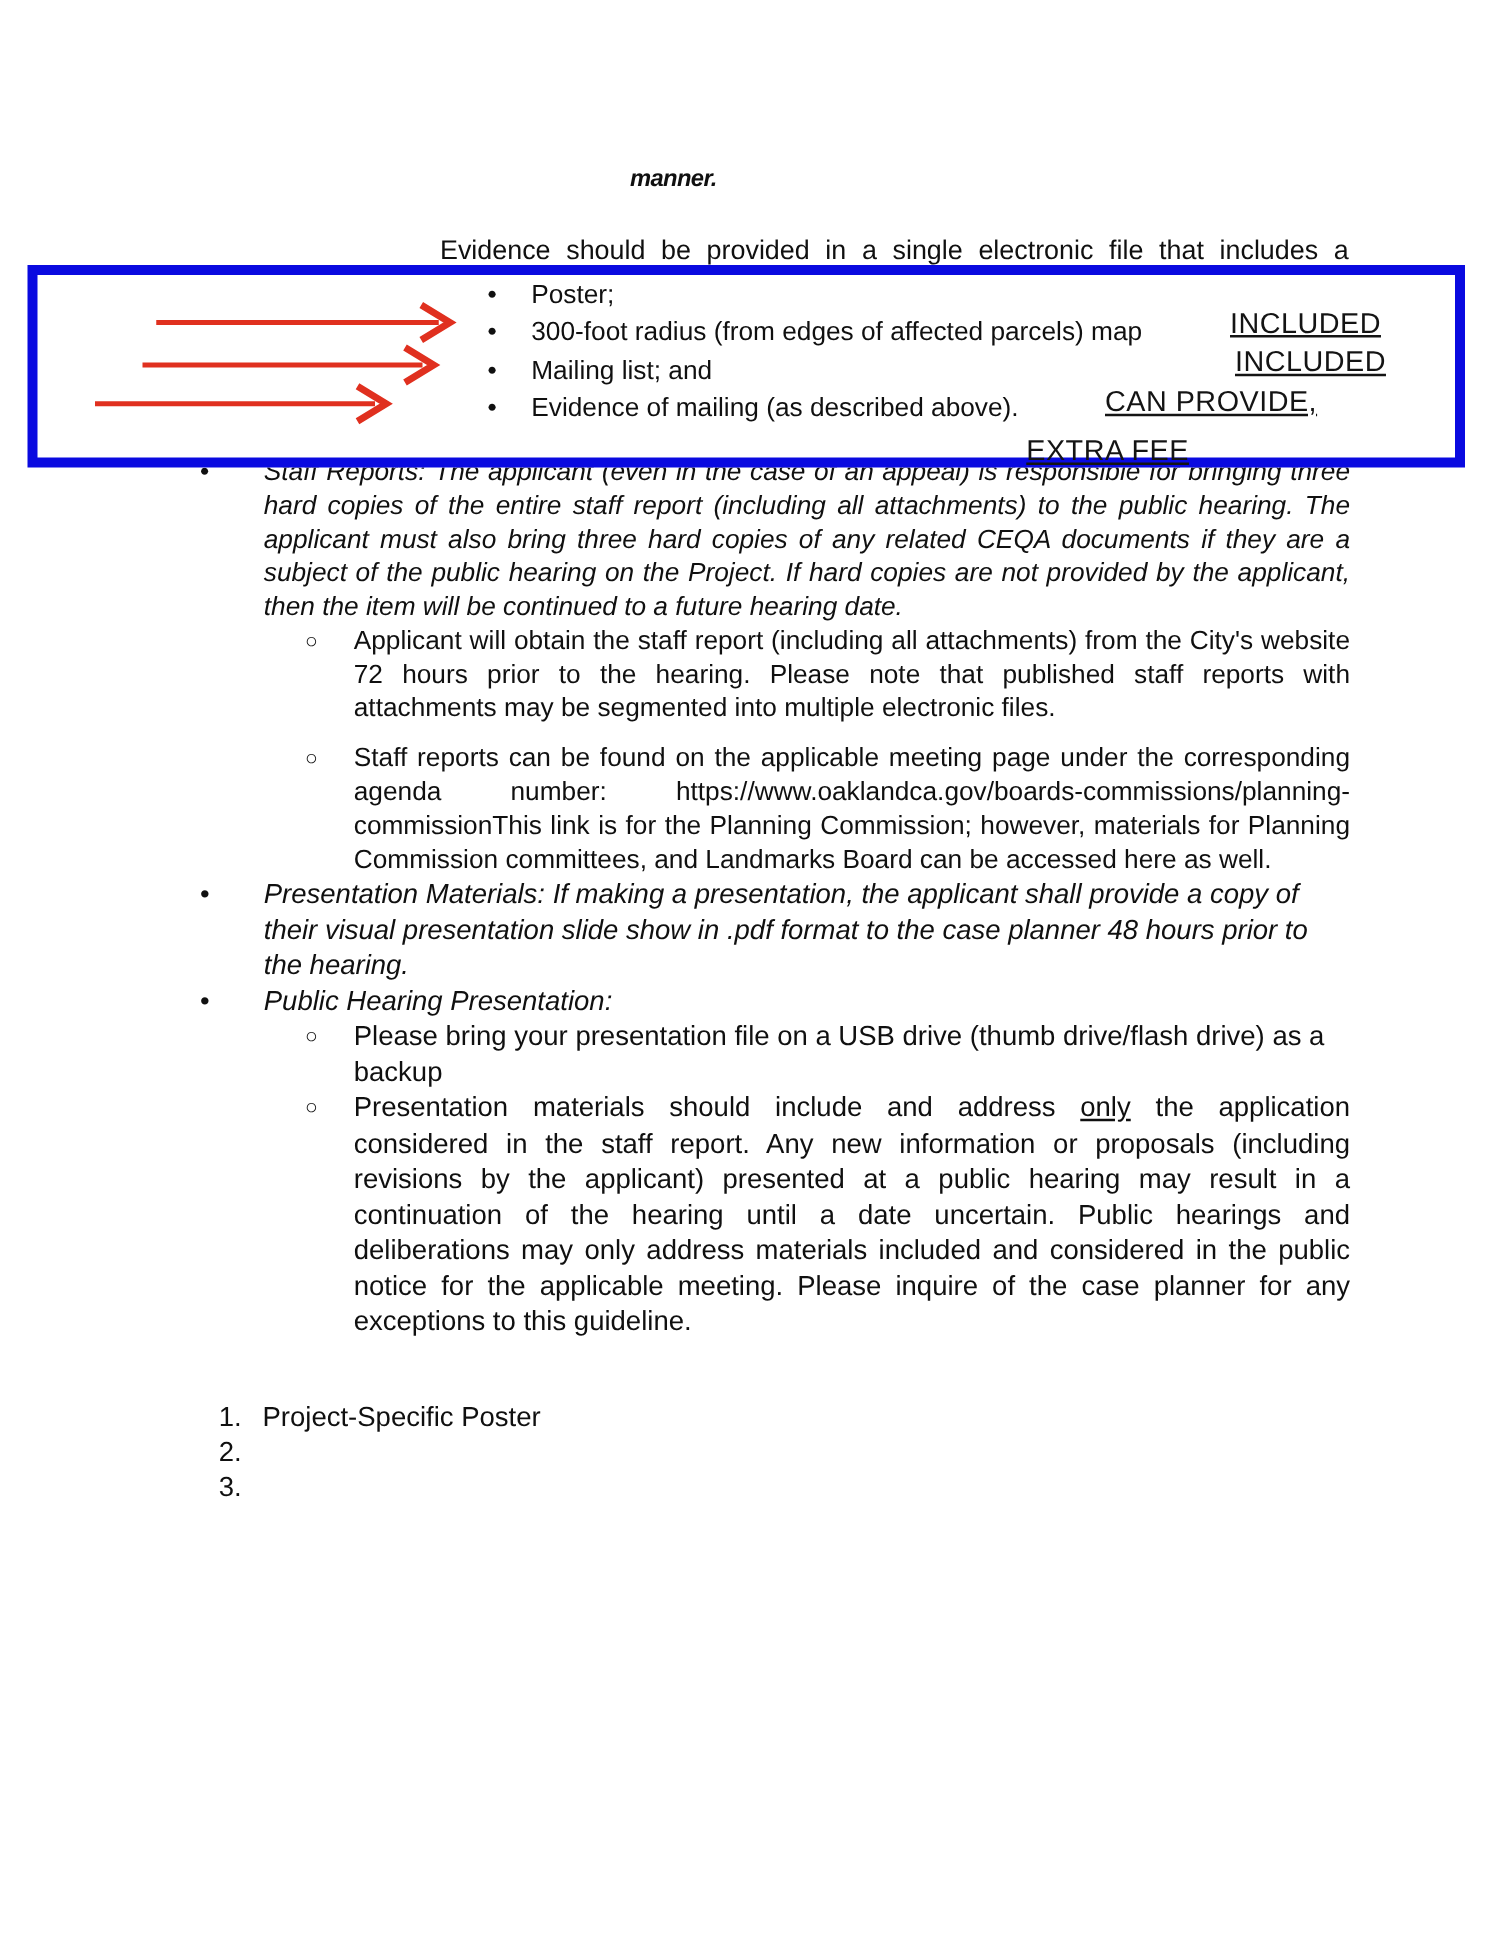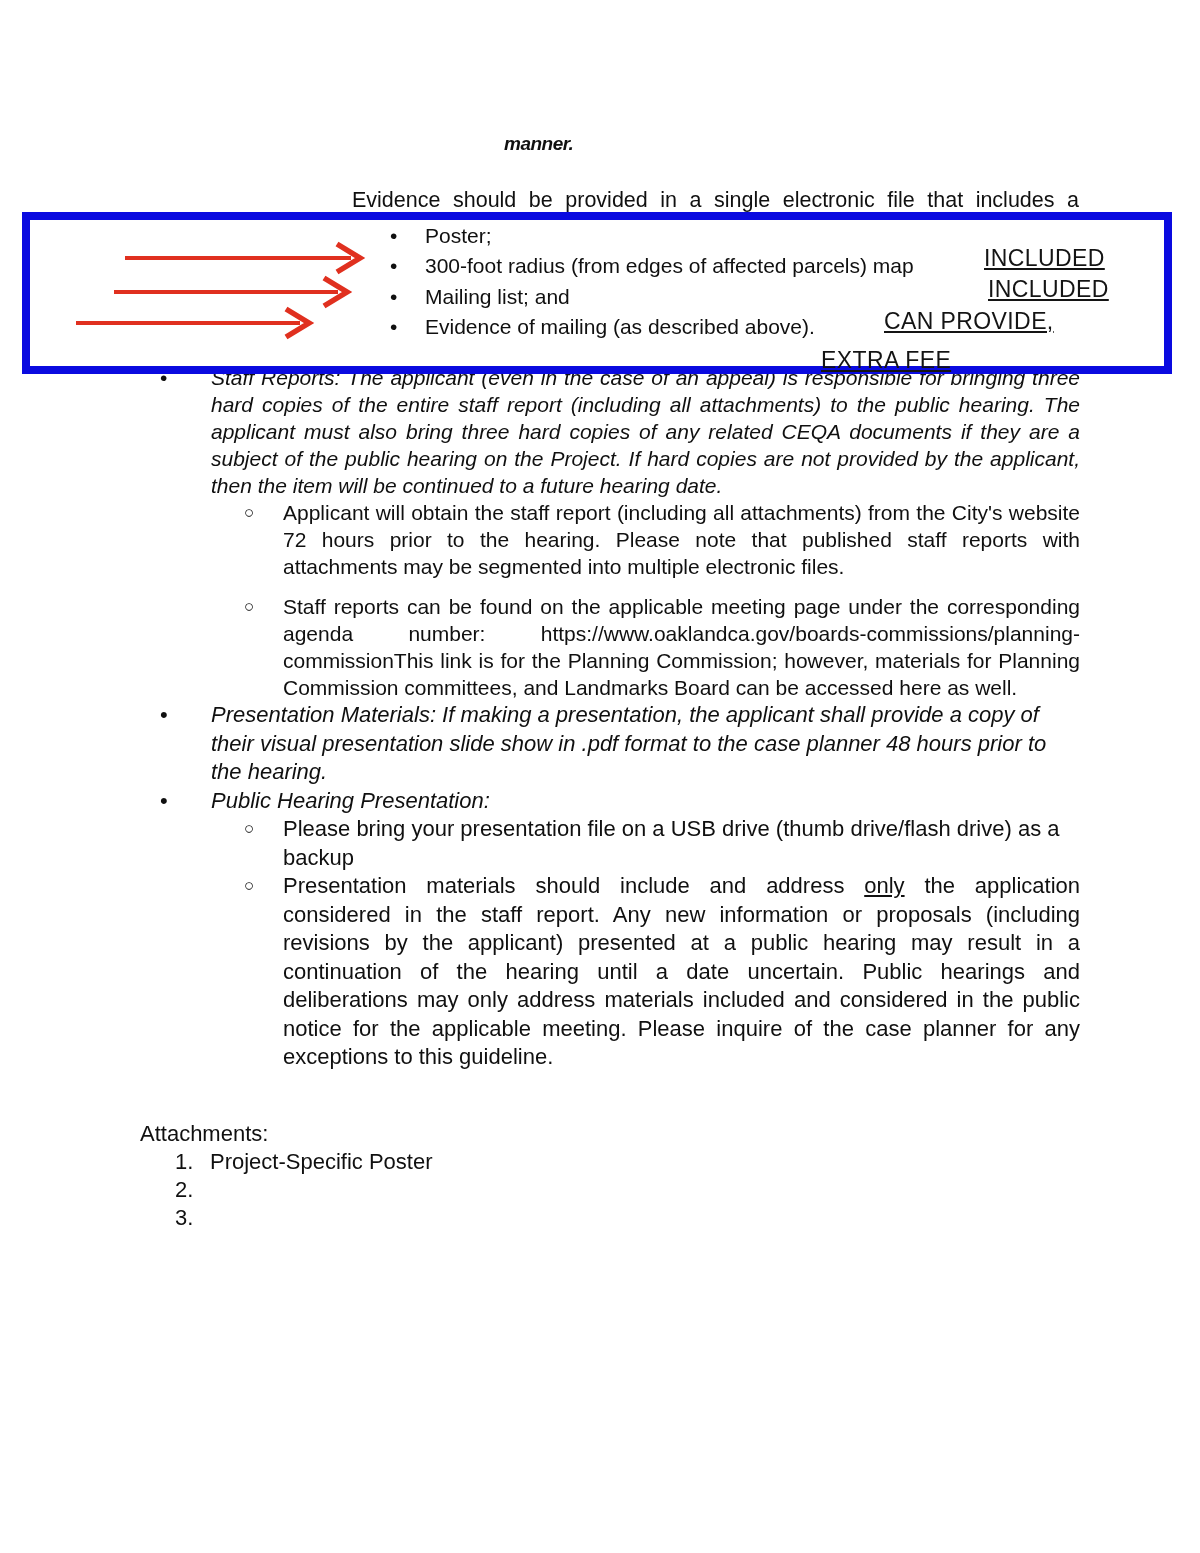--- a/index.html
+++ b/index.html
@@ -114,21 +114,20 @@
     <path d="M125 258 H351" stroke-width="4"></path>
     <path d="M337 244 L360 258 L337 272" stroke-width="5.5"></path>
     <path d="M114 292 H338" stroke-width="4"></path>
     <path d="M324 278 L347 292 L324 306" stroke-width="5.5"></path>
     <path d="M76 323 H300" stroke-width="4"></path>
     <path d="M286 309 L309 323 L286 337" stroke-width="5.5"></path>
   </g>
 </svg>
 
 <div class="attach">
-  <div>Attachments:</div>
   <div class="att-row">
     <span class="att-num">1.</span>
     <span>Project-Specific Poster</span>
   </div>
   <div class="att-row">
     <span class="att-num">2.</span>
   </div>
   <div class="att-row">
     <span class="att-num">3.</span>
     <span></span>

